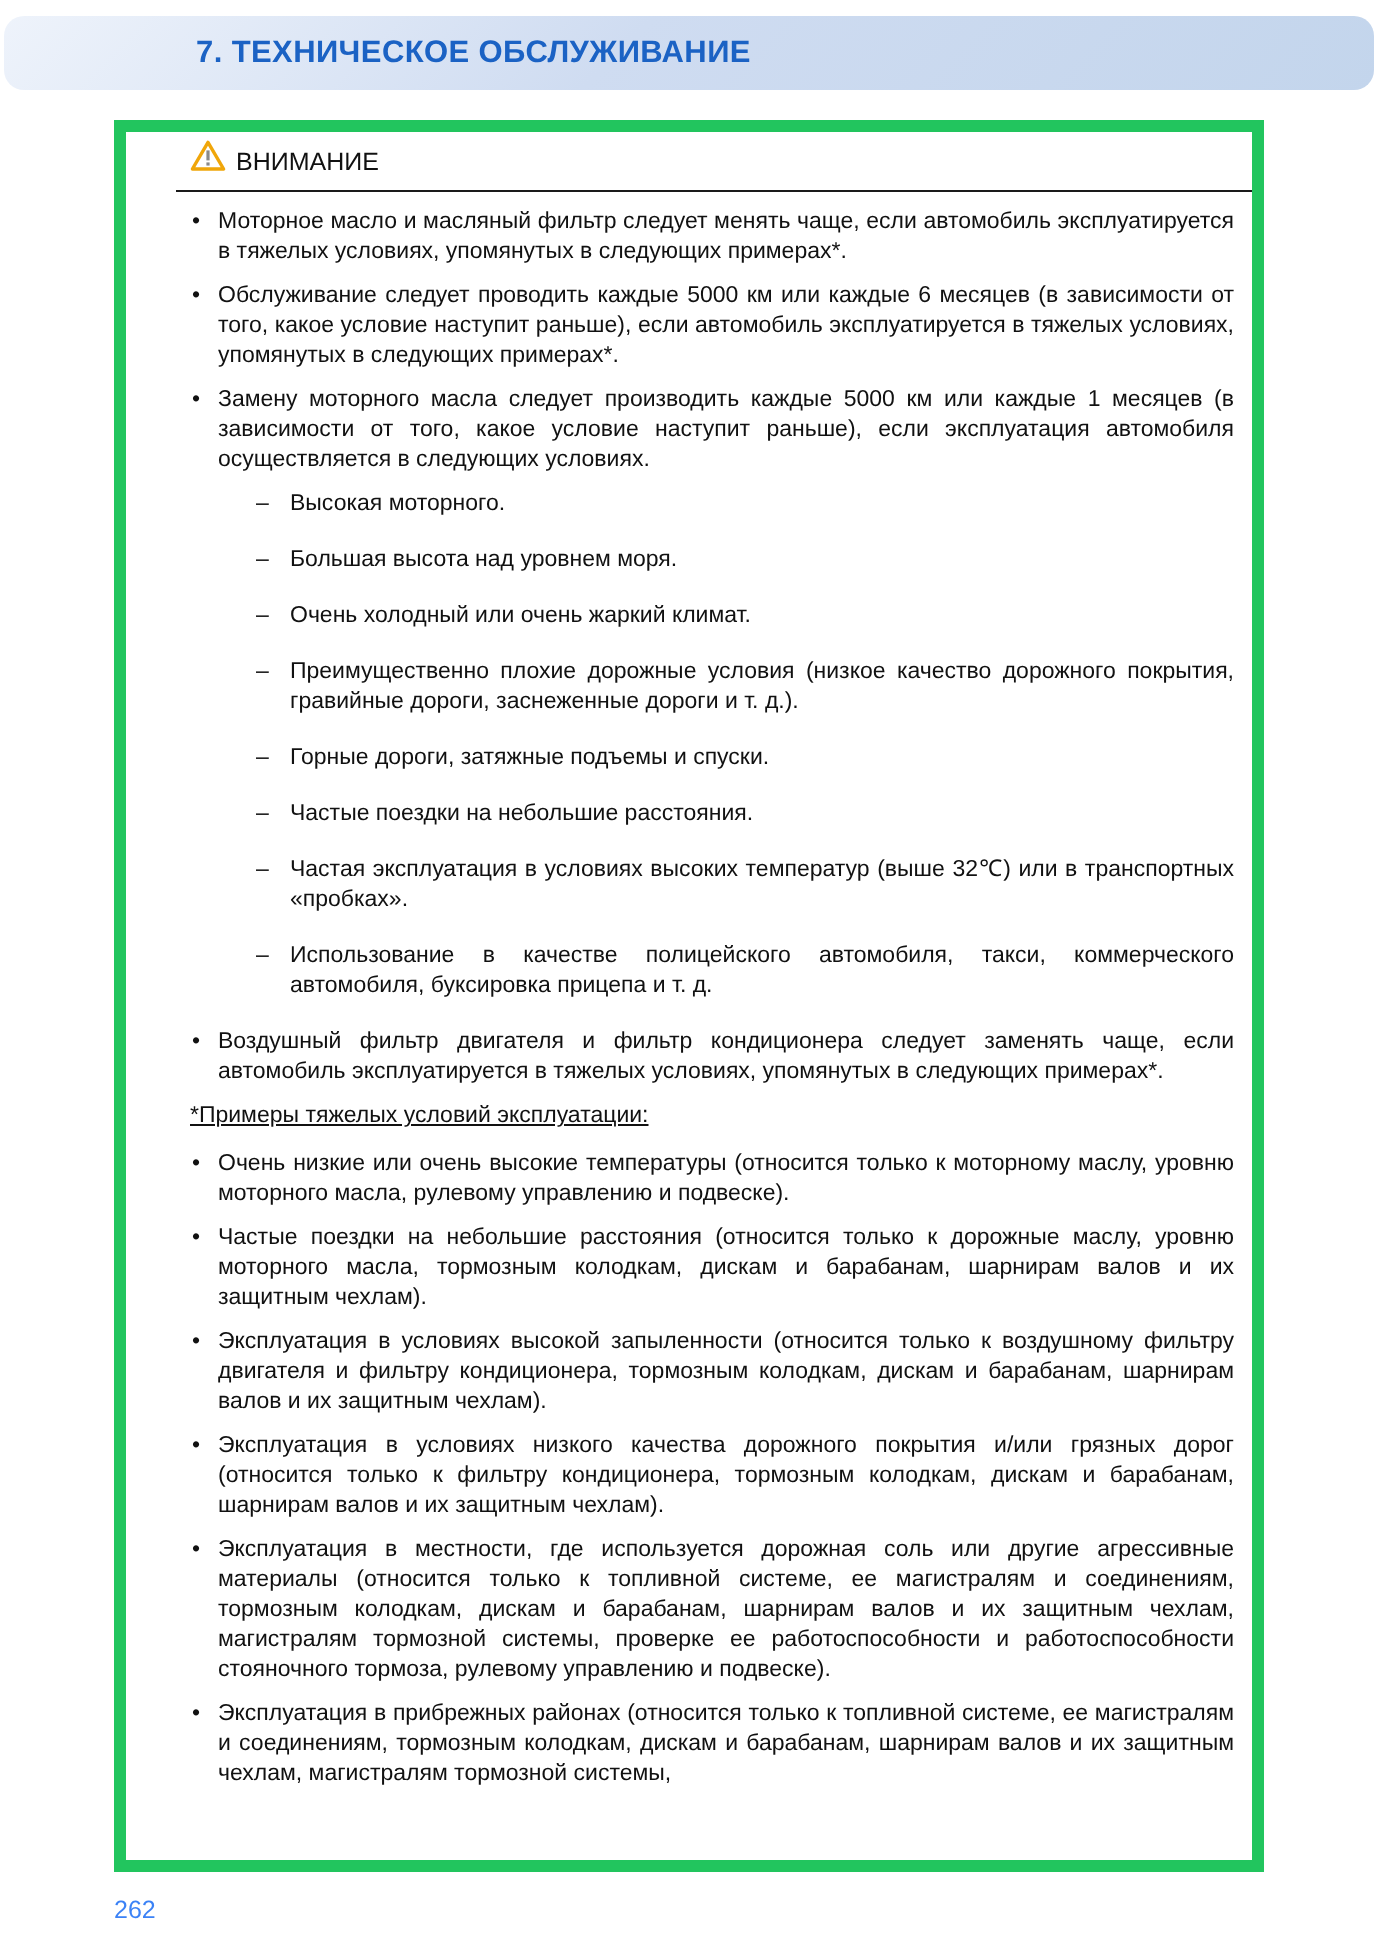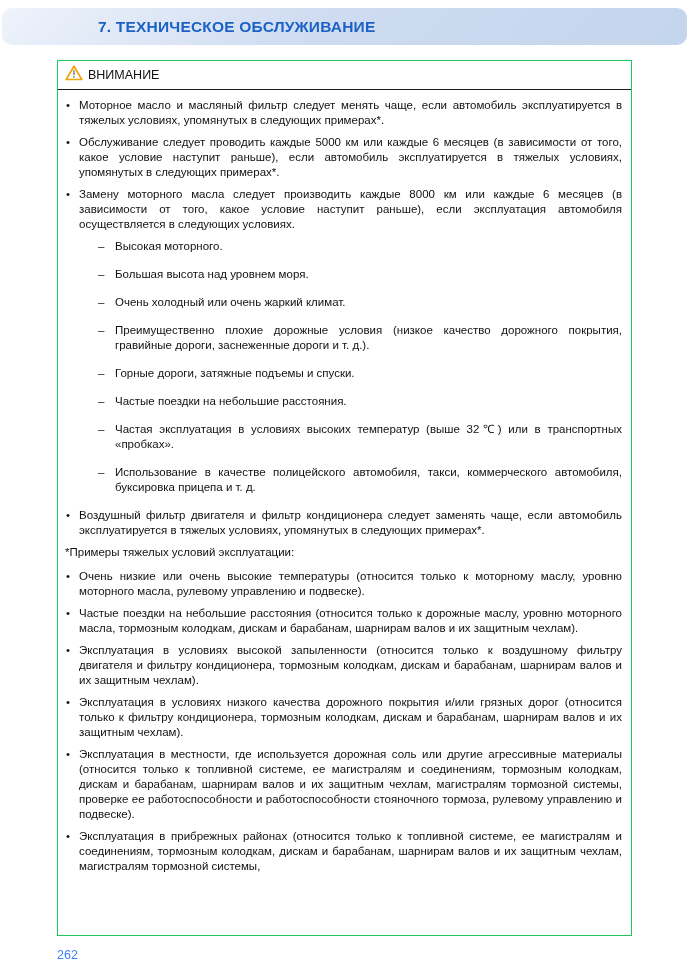--- a/index.html
+++ b/index.html
@@ -25,23 +25,24 @@
     font-size: 15.5px;
     font-weight: bold;
     padding-left: 96px;
     letter-spacing: 0.2px;
     white-space: nowrap;
   }
   .warning-box {
     position: absolute;
     left: 57px; top: 60px;
     width: 575px; height: 876px;
-    border: 1px solid #22c55e;
+    border: 6px solid #22c55e;
     background: #ffffff;
     overflow: hidden;
+    padding-left: 25px;
   }
   .warning-header {
     display: flex;
     align-items: center;
     gap: 5px;
     padding: 4px 8px 4px 7px;
   }
   .warning-title {
     font-size: 12.5px;
     color: #111;
@@ -59,21 +60,21 @@
     font-size: 11.5px;
     line-height: 15px;
     color: #111;
   }
   .item .marker { flex: 0 0 auto; }
   .item .text { flex: 1; text-align: justify; }
   .item.bullet { margin-bottom: 7px; }
   .item.bullet .marker { width: 15px; padding-left: 2px; }
   .item.dash { margin: 5px 0 13px 0; padding-left: 34px; }
   .item.dash .marker { width: 17px; }
-  .item.plain { margin: 3px 0 9px 1px; }
+  .item.plain { margin: 3px 0 9px 1px; text-decoration: underline; }
   .page-number {
     position: absolute;
     left: 57px; top: 948px;
     font-size: 12.5px;
     color: #3b82f6;
   }
   .warning-icon { display: inline-block; flex: 0 0 auto; }
 </style>
 </head>
 <body>
@@ -98,21 +99,21 @@
       <div class="item bullet">
         <span class="marker">•</span>
         <div class="text">Моторное масло и масляный фильтр следует менять чаще, если автомобиль эксплуатируется в тяжелых условиях, упомянутых в следующих примерах*.</div>
       </div>
       <div class="item bullet">
         <span class="marker">•</span>
         <div class="text">Обслуживание следует проводить каждые 5000 км или каждые 6 месяцев (в зависимости от того, какое условие наступит раньше), если автомобиль эксплуатируется в тяжелых условиях, упомянутых в следующих примерах*.</div>
       </div>
       <div class="item bullet">
         <span class="marker">•</span>
-        <div class="text">Замену моторного масла следует производить каждые 8000 км или каждые 6 месяцев (в зависимости от того, какое условие наступит раньше), если эксплуатация автомобиля осуществляется в следующих условиях.</div>
+        <div class="text">Замену моторного масла следует производить каждые 5000 км или каждые 1 месяцев (в зависимости от того, какое условие наступит раньше), если эксплуатация автомобиля осуществляется в следующих условиях.</div>
       </div>
       <div class="item dash">
         <span class="marker">–</span>
         <div class="text">Высокая моторного.</div>
       </div>
       <div class="item dash">
         <span class="marker">–</span>
         <div class="text">Большая высота над уровнем моря.</div>
       </div>
       <div class="item dash">

